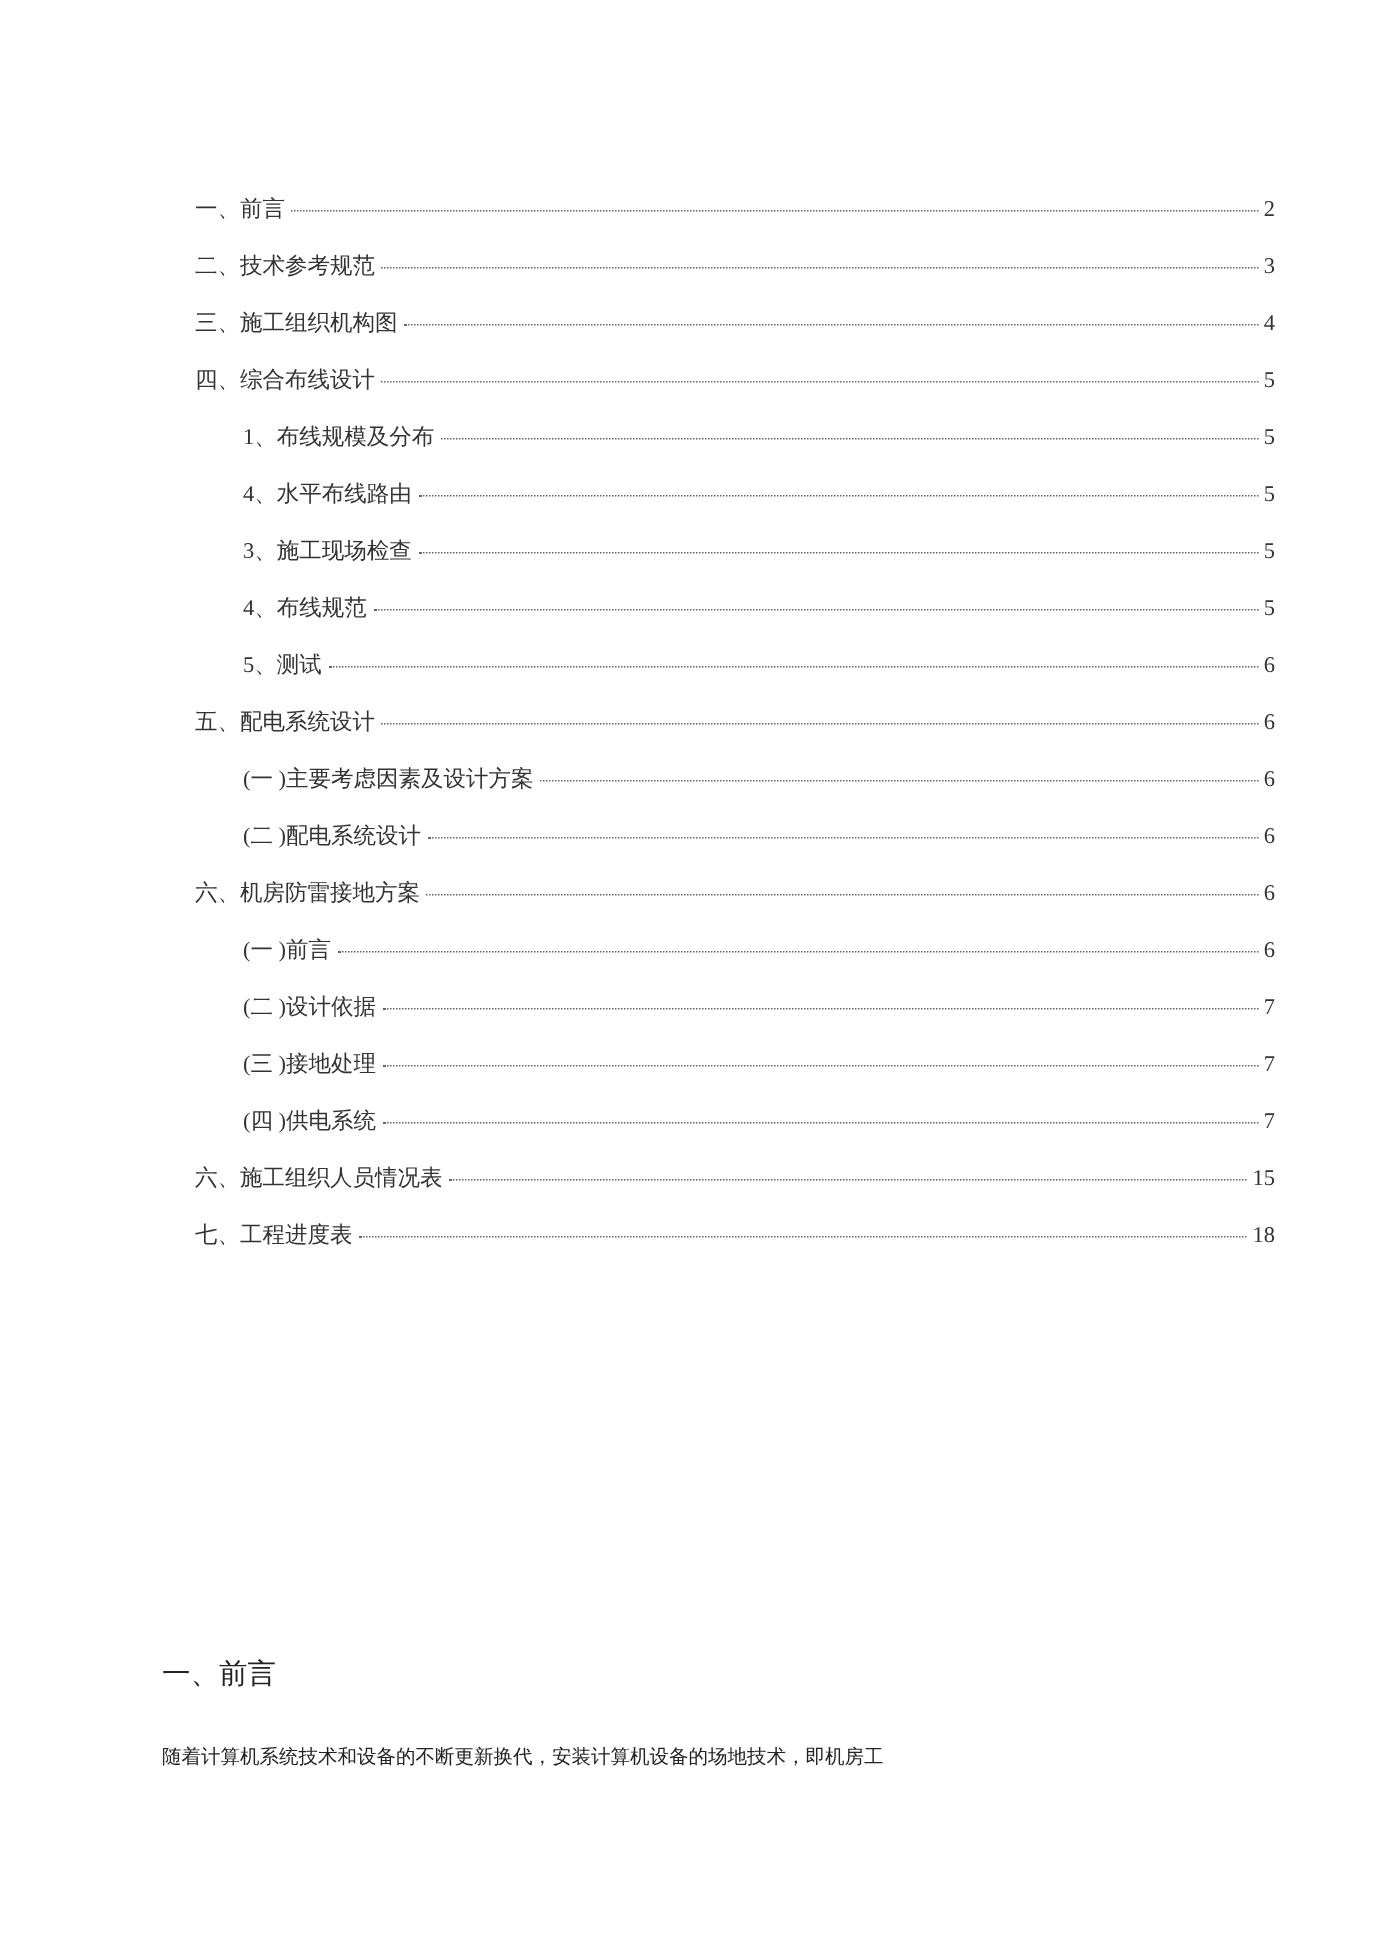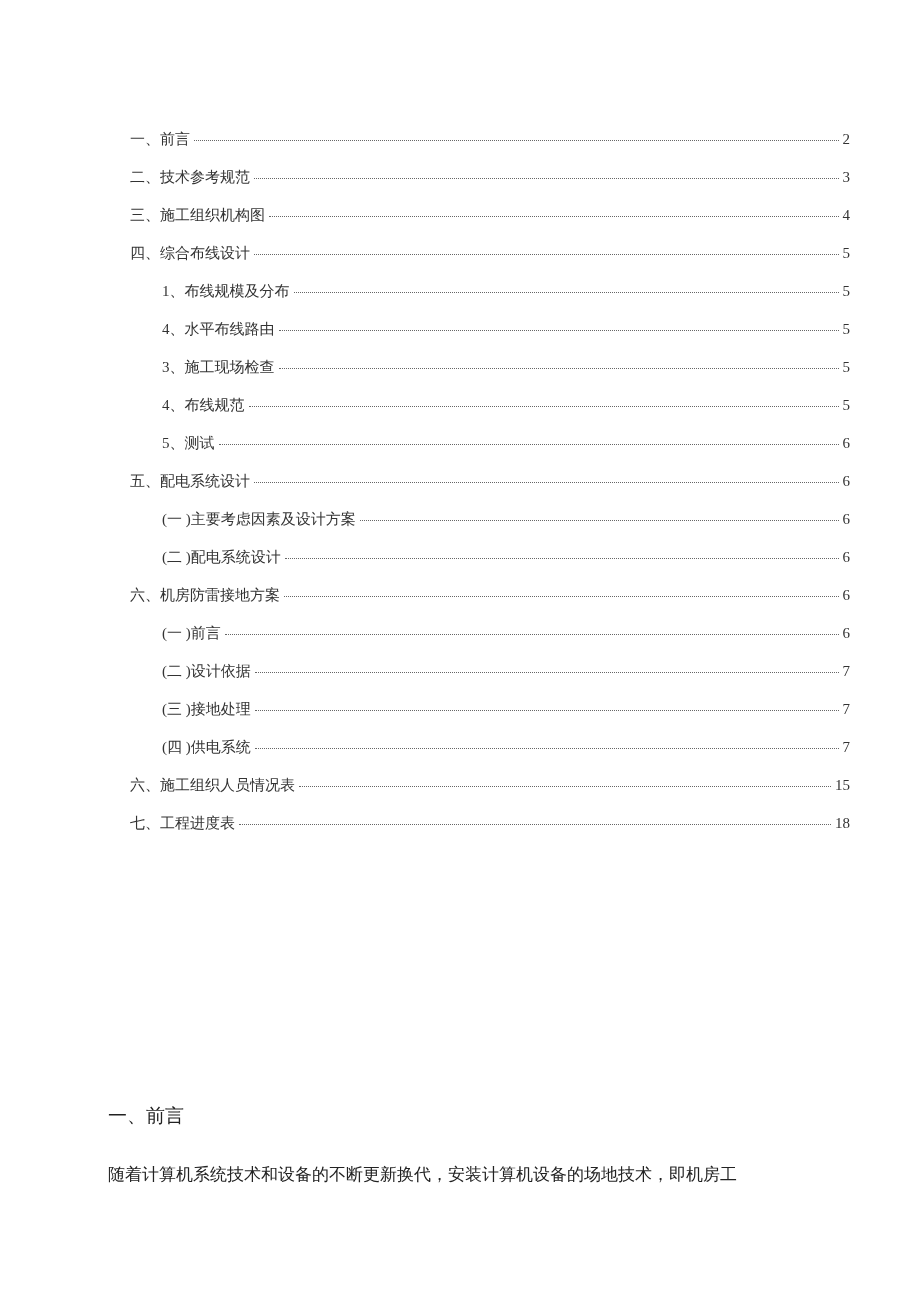--- a/index.html
+++ b/index.html
@@ -44,21 +44,21 @@
     }
     .heading {
       margin-top: 270px;
       font-size: 19px;
       color: #222222;
       font-weight: normal;
       margin-left: -22px;
     }
     .body-text {
       margin-top: 30px;
-      font-size: 17px;
+      font-size: 13px;
       color: #222222;
       line-height: 1.9;
       margin-left: -22px;
     }
   </style>
 </head>
 <body>
 
 <div class="toc" id="toc-container">
     <div class="toc-entry">

